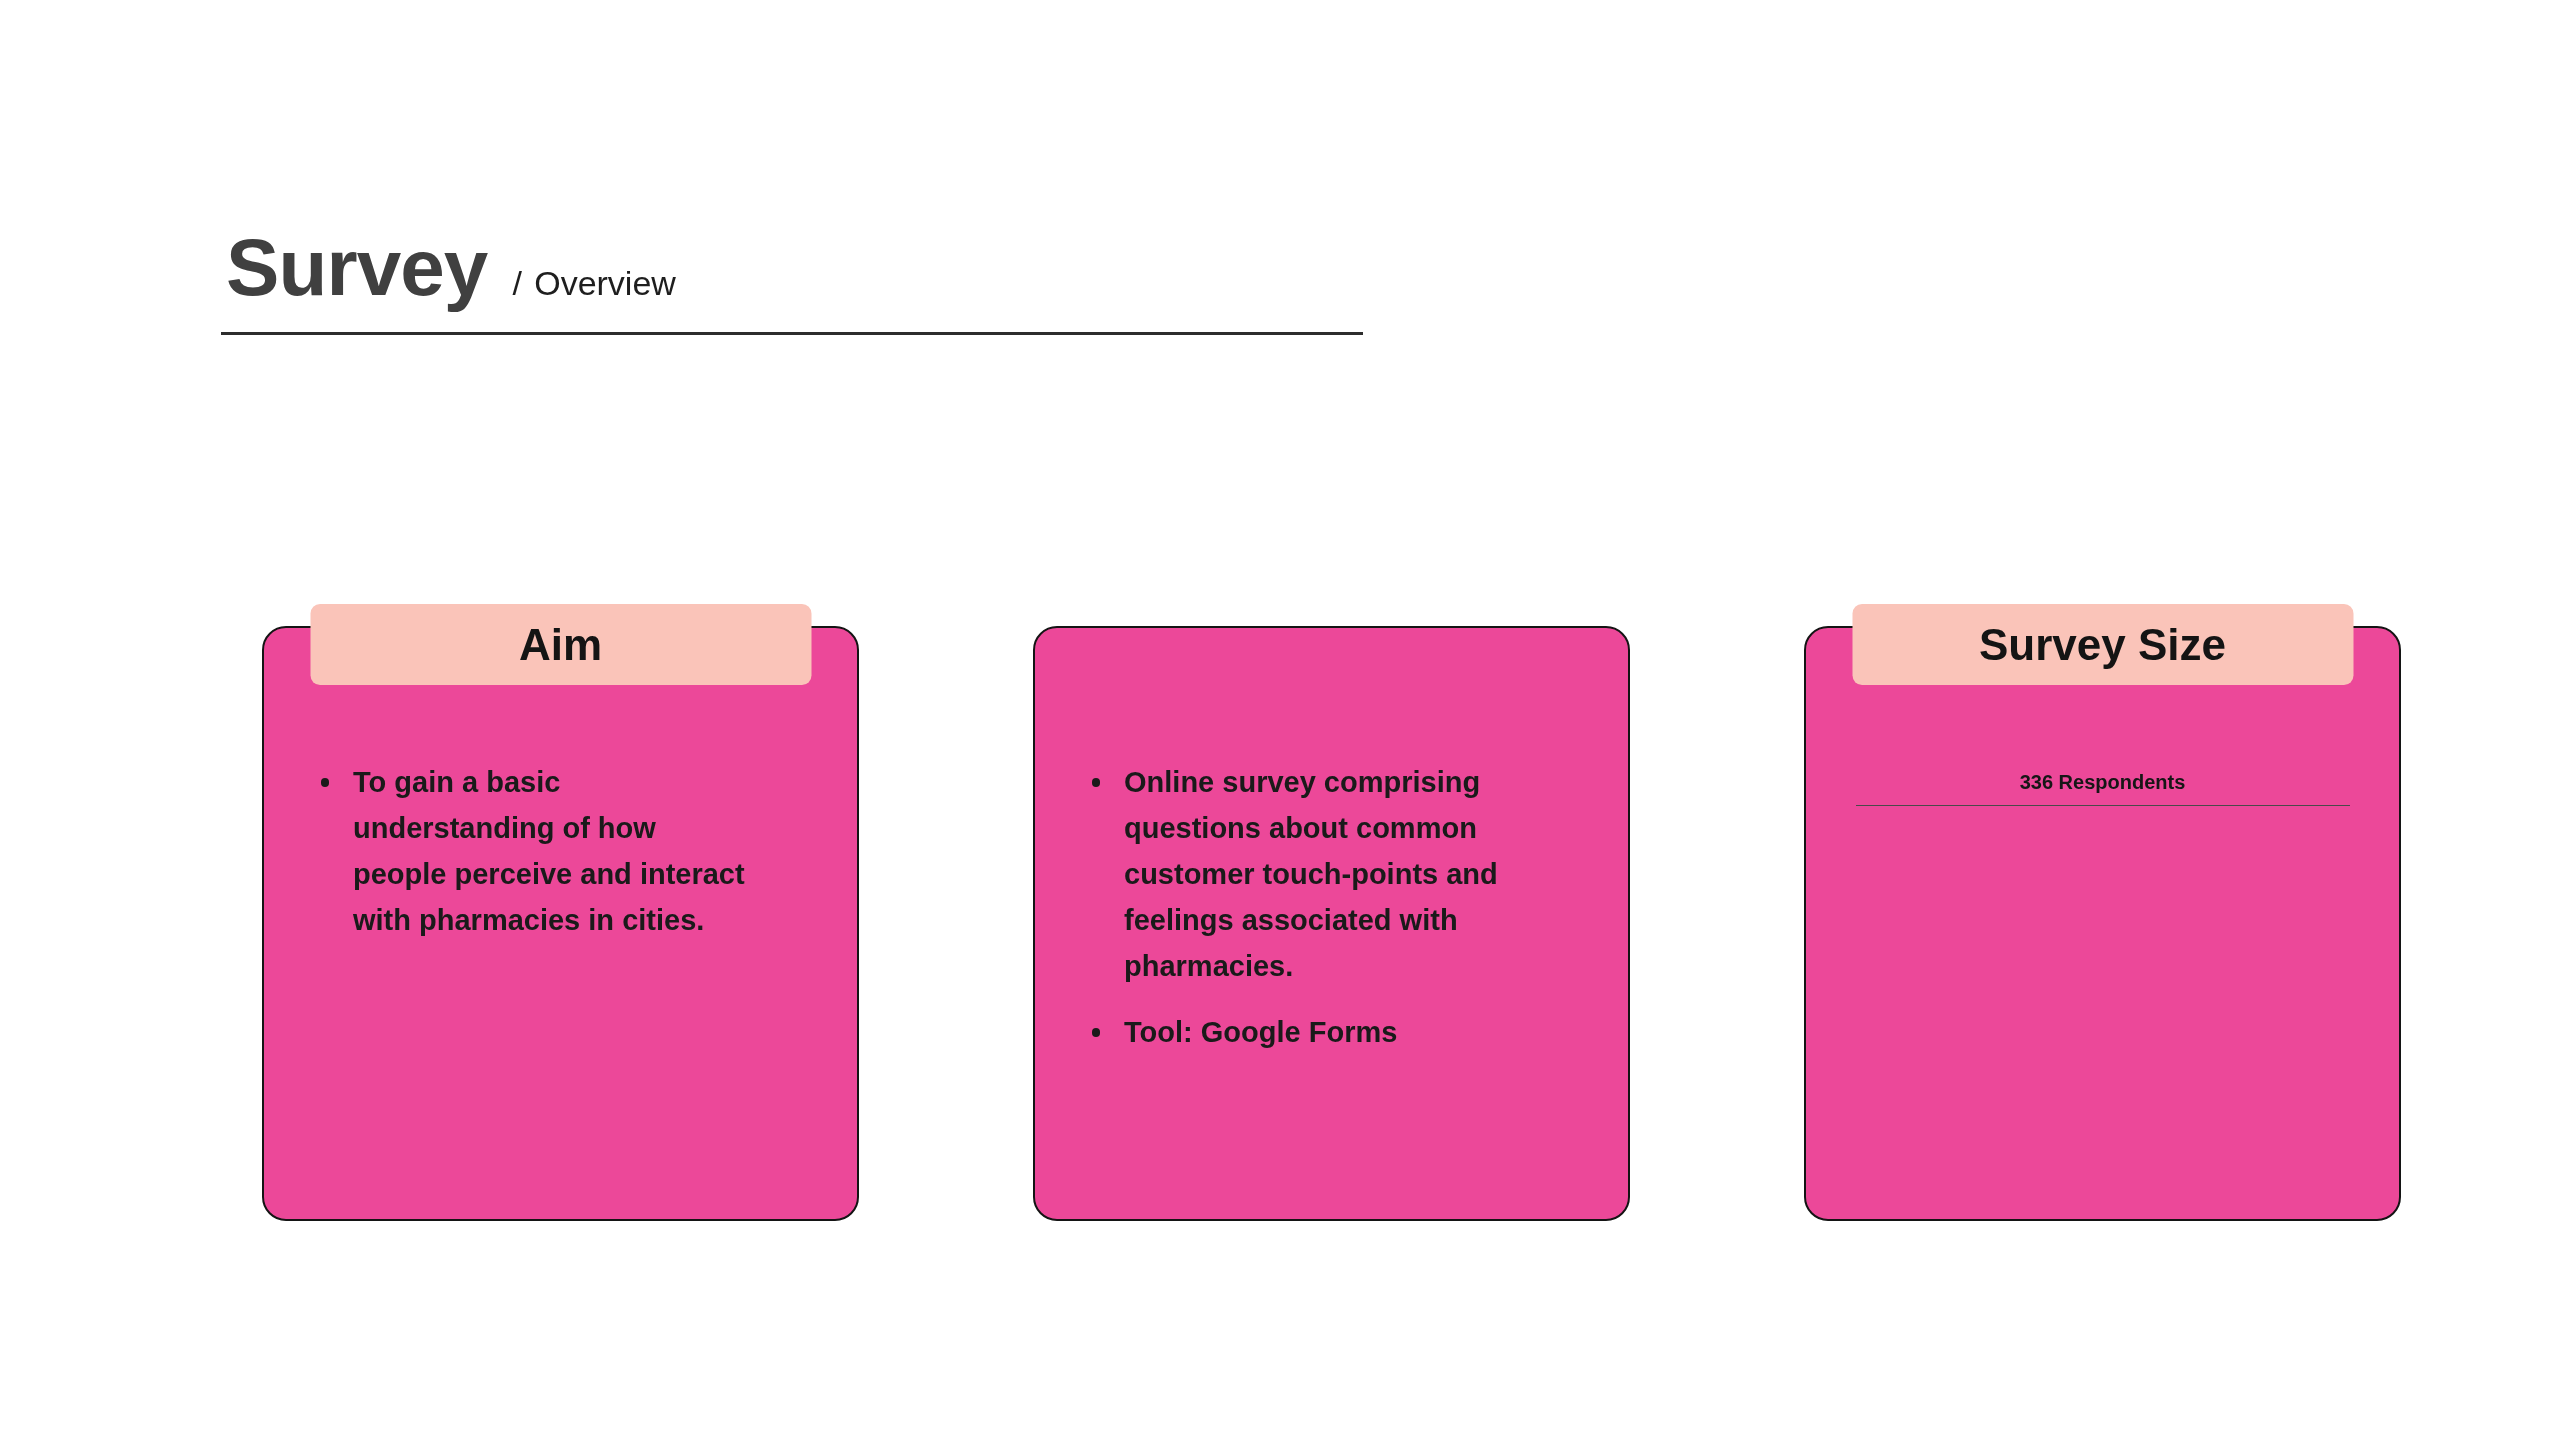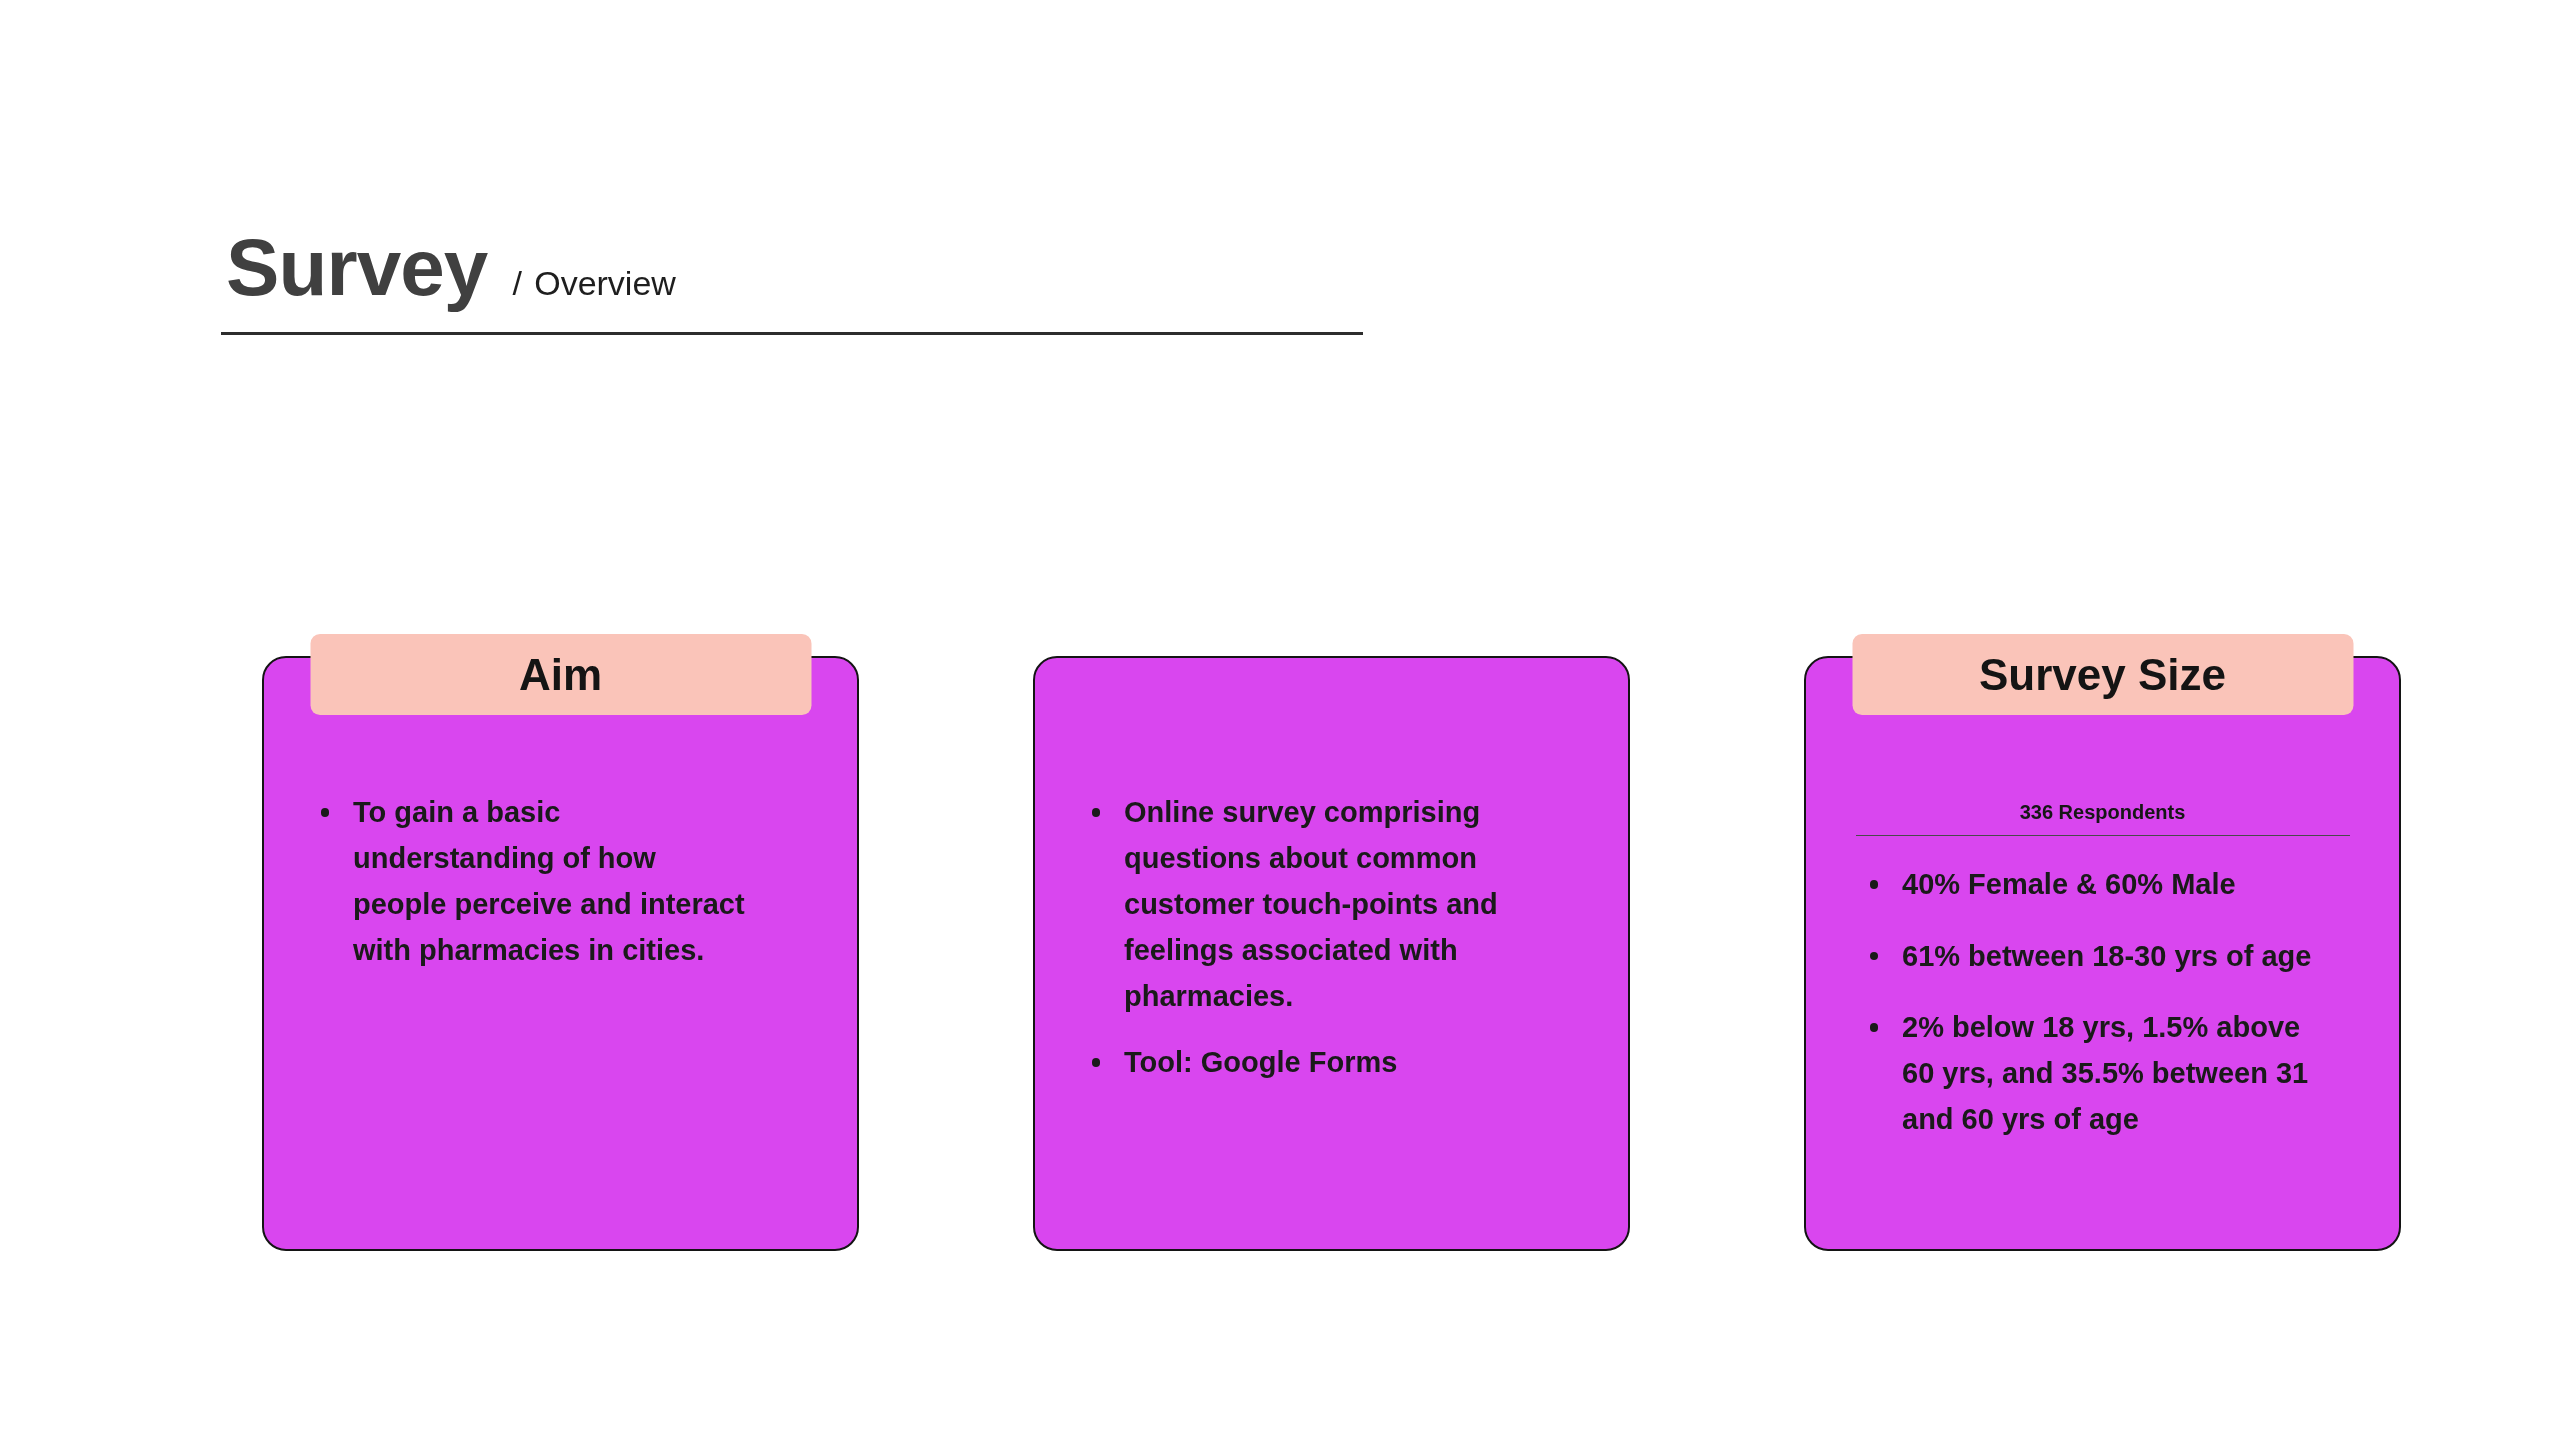--- a/index.html
+++ b/index.html
@@ -46,24 +46,24 @@
     left: 221px;
     top: 332px;
     width: 1142px;
     height: 2.8px;
     background: var(--rule, #2d2d2d);
   }
 
   
   .card {
     position: absolute;
-    top: 656px;
+    top: 626px;
     width: 593px;
     height: 591px;
-    background: #d946ef;
+    background: #ec4899;
     border: 2.8px solid var(--ink, #141414);
     border-radius: 24px;
   }
   .card--aim         { left: 262px; }
   .card--methodology { left: 1033px; }
   .card--sample      { left: 1804px; }
 
   .card__tab {
     position: absolute;
     top: -24px;
@@ -161,22 +161,17 @@
       </ul>
     </div>
   </section>
 
   <section class="card card--sample">
     <div class="card__tab">
       <span>Survey Size</span>
     </div>
     <div class="card__body">
       <div class="sample-subheading">336 Respondents</div>
-      <ul class="bullets">
-        <li>40% Female &amp; 60% Male</li>
-        <li>61% between 18-30 yrs of age</li>
-        <li>2% below 18 yrs, 1.5% above 60 yrs, and 35.5% between 31 and 60 yrs of age</li>
-      </ul>
     </div>
   </section>
 
 </div>
 
 
 </body></html>

